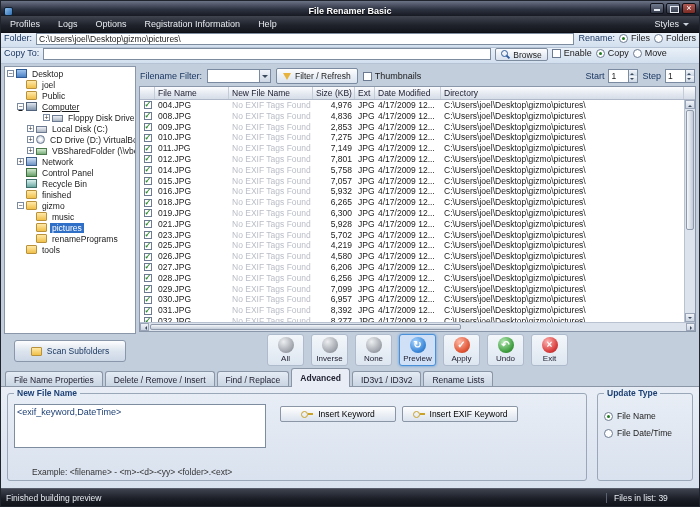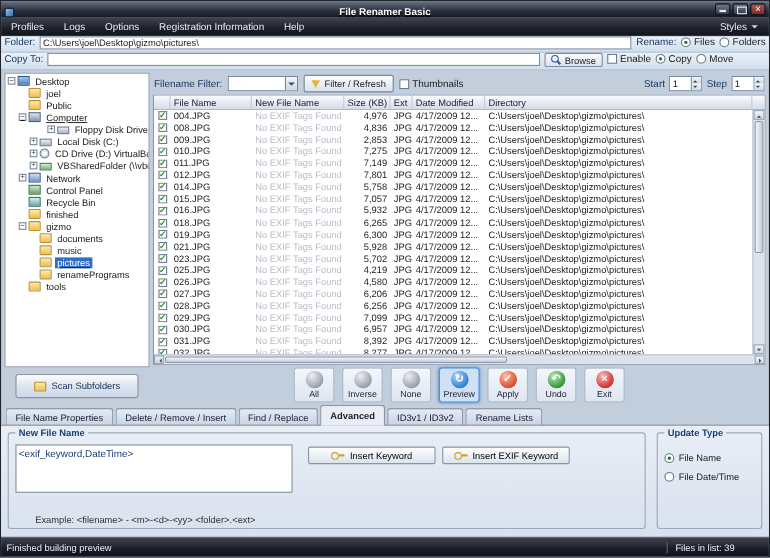--- a/index.html
+++ b/index.html
@@ -273,27 +273,23 @@
             <span class="t-icon ti-folder"></span>
             <span class="lbl">finished</span>
           </div>
           <div class="tree-row" style="padding-left: 12px;">
             <span class="exp">−</span>
             <span class="t-icon ti-folder"></span>
             <span class="lbl">gizmo</span>
           </div>
           <div class="tree-row" style="padding-left: 31px;">
             <span class="t-icon ti-folder"></span>
-            <span class="lbl">documents</span>
-          </div>
-          <div class="tree-row" style="padding-left: 31px;">
-            <span class="t-icon ti-folder"></span>
             <span class="lbl">music</span>
           </div>
-          <div class="tree-row selected" style="padding-left: 31px; text-decoration: underline;">
+          <div class="tree-row selected" style="padding-left: 31px;">
             <span class="t-icon ti-folder"></span>
             <span class="lbl">pictures</span>
           </div>
           <div class="tree-row" style="padding-left: 31px;">
             <span class="t-icon ti-folder"></span>
             <span class="lbl">renamePrograms</span>
           </div>
           <div class="tree-row" style="padding-left: 21px;">
             <span class="t-icon ti-folder"></span>
             <span class="lbl">tools</span>

